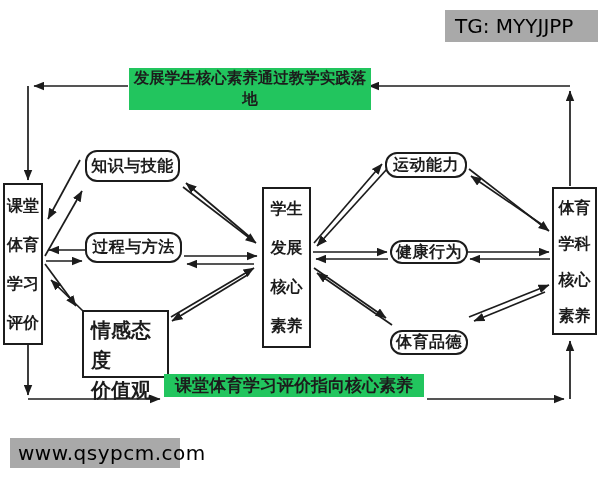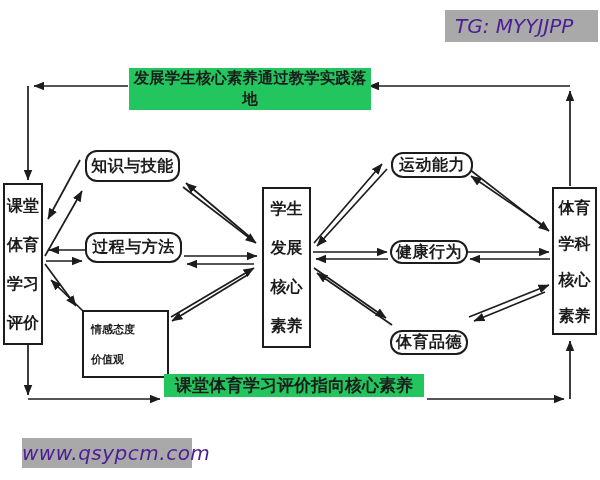--- a/index.html
+++ b/index.html
@@ -9,41 +9,41 @@
   }
   .wires{position:absolute;left:0;top:0;width:600px;height:480px;}
   .wires line{stroke:#1c1c1c;stroke-width:1.7;}
   .wires .arr-head{fill:#1c1c1c;}
   .node{
     position:absolute;box-sizing:border-box;border:2px solid #1c1c1c;background:#fff;
     font-weight:700;color:#1c1c1c;
   }
   .vbox{white-space:pre-line;text-align:center;font-size:16px;}
   .hbox{display:flex;align-items:center;justify-content:center;font-size:16px;letter-spacing:.5px;border-radius:12px;}
-  .mbox{white-space:pre-line;text-align:left;font-size:11px;line-height:30px;padding:3px 0 0 7px;}
+  .mbox{white-space:pre-line;text-align:left;font-size:20px;line-height:30px;padding:3px 0 0 7px;}
   .node-eval{left:3px;top:183px;width:40px;height:162px;line-height:39px;padding-top:1px;}
   .node-knowledge{left:85px;top:150px;width:95px;height:32px;}
   .node-process{left:85px;top:232px;width:97px;height:31px;text-align:center;}
   .node-affect{left:82px;top:310px;width:87px;height:68px;}
   .node-center{left:262px;top:187px;width:49px;height:161px;line-height:39px;}
-  .node-ability{left:385px;top:152px;width:82px;height:26px;margin-left:6px;}
+  .node-ability{left:385px;top:152px;width:82px;height:26px;}
   .node-behavior{left:390px;top:240px;width:78px;height:24px;}
   .node-morality{left:390px;top:330px;width:78px;height:25px;}
   .node-pe{left:552px;top:187px;width:45px;height:148px;line-height:36px;padding-top:1px;}
   .loop-label{
     position:absolute;font-weight:700;color:#1c1c1c;text-align:center;background:#22c55e;
   }
   .loop-top{left:129px;top:68px;width:242px;font-size:15.5px;}
   .loop-bottom{left:164px;top:374px;width:260px;font-size:17px;}
   .badge{
-    position:absolute;background:#a9a9a9;color:#4c1d95;font-weight:400;
-    display:flex;align-items:center;font-style:italic;
+    position:absolute;background:#a9a9a9;color:#000000;font-weight:400;
+    display:flex;align-items:center;
   }
   .badge-tg{left:445px;top:10px;width:153px;height:32px;font-size:20px;padding-left:10px;box-sizing:border-box;}
-  .badge-wm{left:10px;top:438px;width:170px;height:30px;font-size:20px;box-sizing:border-box;letter-spacing:.5px;margin-left:12px;}
+  .badge-wm{left:10px;top:438px;width:170px;height:30px;font-size:20px;padding-left:8px;box-sizing:border-box;letter-spacing:.5px;}
 </style>
 </head>
 <body>
 
 <div class="stage">
 
   <svg class="wires" viewBox="0 0 600 480">
     <defs>
       <marker id="arr" viewBox="0 0 10 8" refX="9.5" refY="4" markerWidth="11" markerHeight="9" orient="auto" markerUnits="userSpaceOnUse">
         <path class="arr-head" d="M0,0 L10,4 L0,8 z"></path>

